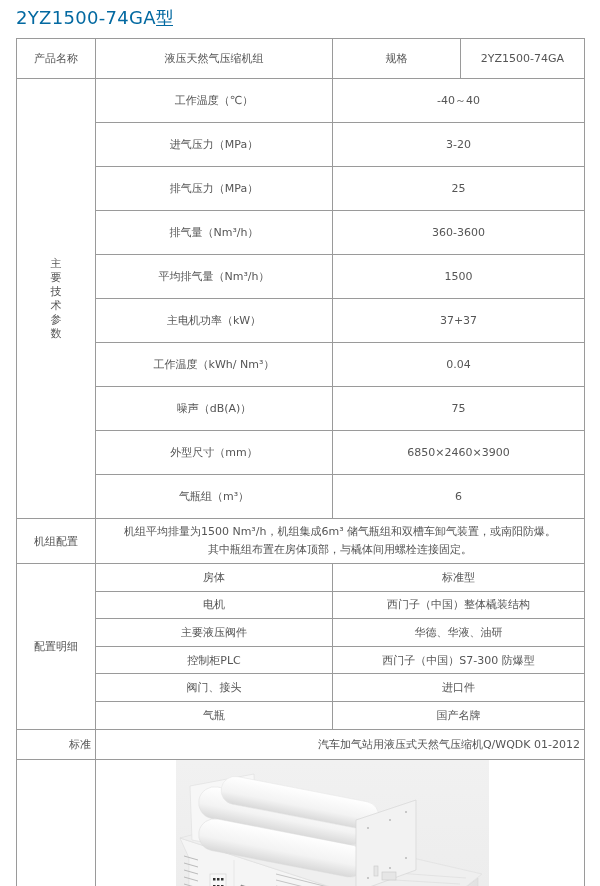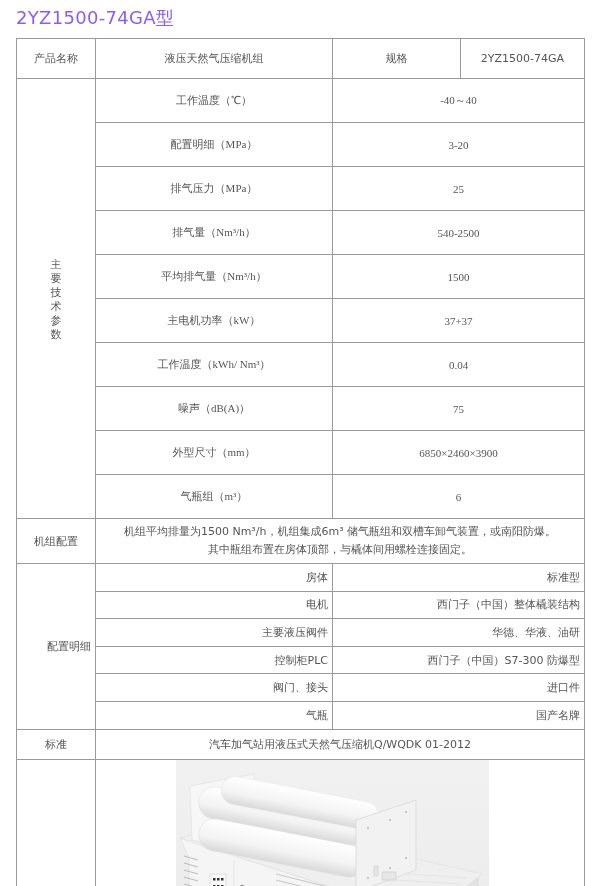--- a/index.html
+++ b/index.html
@@ -1,25 +1,25 @@
 <!DOCTYPE html>
 <html><head>
 <meta charset="utf-8">
 <style>
   * { box-sizing: border-box; margin: 0; padding: 0; }
   html, body { width: 600px; height: 886px; background: #ffffff; overflow: hidden; }
   body { font-family: "DejaVu Sans", "Liberation Sans", sans-serif; color: #555; position: relative; }
-  .title { position: absolute; left: 16px; top: 6px; font-size: 18px; color: #8b5cf6; font-weight: normal; letter-spacing: 0.3px; font-family: "DejaVu Sans", sans-serif; }
+  .title { position: absolute; left: 16px; top: 6px; font-size: 18px; color: #0369a1; font-weight: normal; letter-spacing: 0.3px; font-family: "DejaVu Sans", sans-serif; }
   table.spec { position: absolute; left: 16px; top: 38px; width: 568px; border-collapse: collapse; table-layout: fixed; }
   table.spec td { border: 1px solid #9a9a9a; text-align: center; vertical-align: middle; font-size: 11px; color: #555; padding: 0 4px; margin-top: 11px; }
   tr.hdr td { height: 40px; }
-  tr.prow td { height: 44px; font-family: Liberation Serif, serif; }
+  tr.prow td { height: 44px; }
   tr.cfg td { height: 45px; }
-  tr.drow td { height: 27.6px; text-align: right; }
-  tr.std td { height: 30px; }
+  tr.drow td { height: 27.6px; }
+  tr.std td { height: 30px; text-align: right; }
   tr.img td { height: 284px; }
   td.vert { line-height: 14px; }
   td.vert span.vchars { display: inline-block; width: 12px; word-break: break-all; line-height: 14px; }
   td.para { text-align: left; padding: 4px 10px; line-height: 18px; font-size: 11px; color: #444; }
   td.imgcell { padding: 0; position: relative; }
   .photo { position: absolute; left: 80px; top: 0; width: 313px; height: 284px; background: linear-gradient(180deg, #f1f1f1 0%, #ececec 55%, #f4f4f4 100%); overflow: hidden; }
 </style>
 </head>
 <body>
 
@@ -39,30 +39,30 @@
     <td>规格</td>
     <td>2YZ1500-74GA</td>
   </tr>
 
   <tr class="prow">
     <td rowspan="10" class="vert"><span class="vchars">主要技术参数</span></td>
     <td>工作温度（℃）</td>
     <td colspan="2">-40～40</td>
   </tr>
   <tr class="prow">
-    <td>配置明细（MPa）</td>
+    <td>进气压力（MPa）</td>
     <td colspan="2">3-20</td>
   </tr>
   <tr class="prow">
     <td>排气压力（MPa）</td>
     <td colspan="2">25</td>
   </tr>
   <tr class="prow">
     <td>排气量（Nm³/h）</td>
-    <td colspan="2">540-2500</td>
+    <td colspan="2">360-3600</td>
   </tr>
   <tr class="prow">
     <td>平均排气量（Nm³/h）</td>
     <td colspan="2">1500</td>
   </tr>
   <tr class="prow">
     <td>主电机功率（kW）</td>
     <td colspan="2">37+37</td>
   </tr>
   <tr class="prow">

